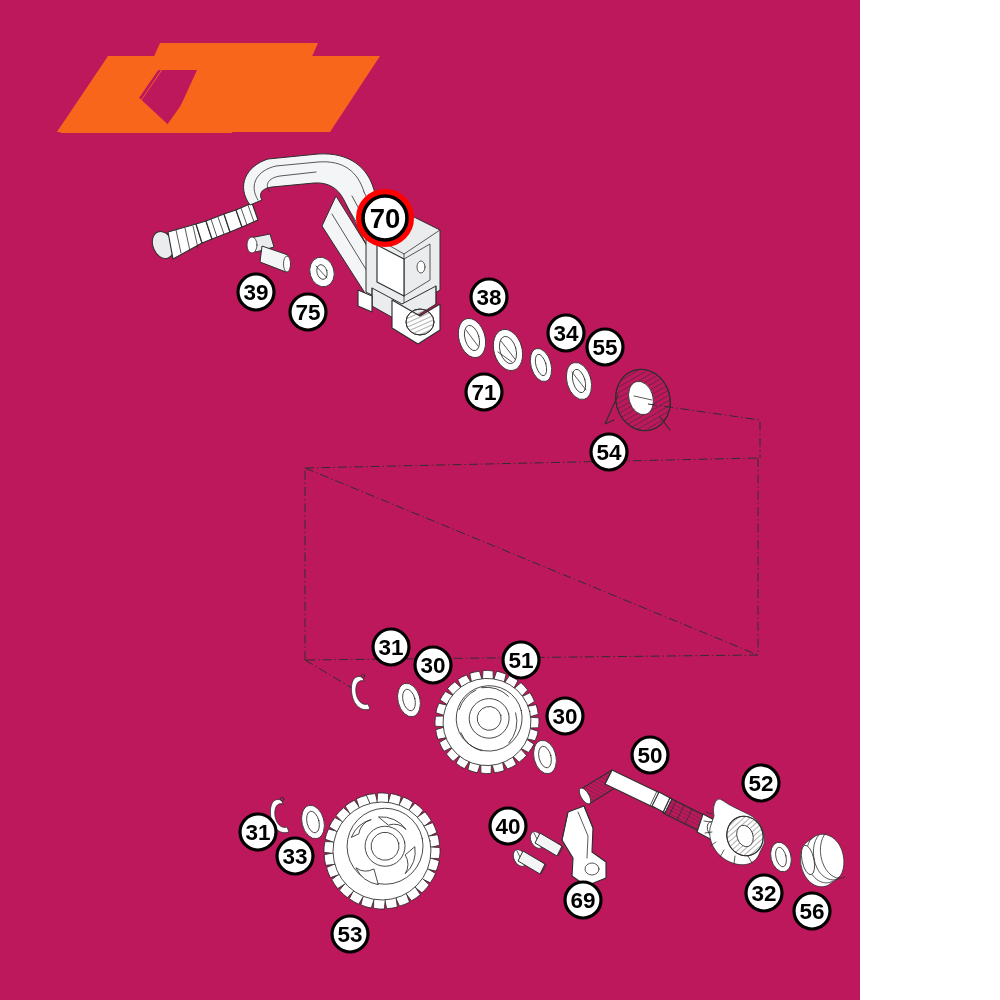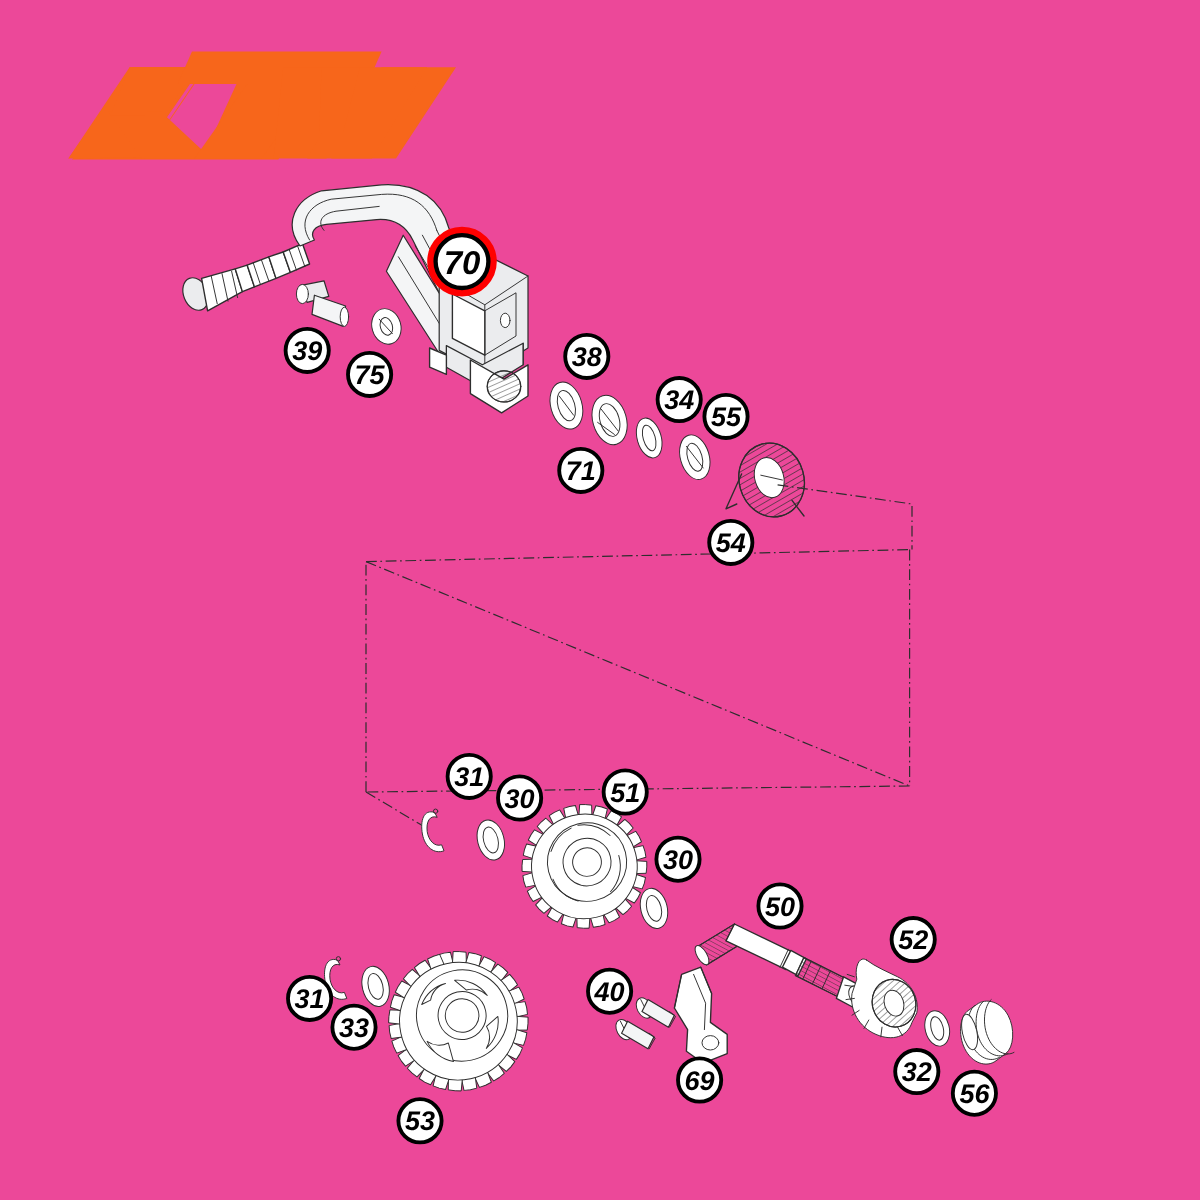--- a/index.html
+++ b/index.html
@@ -1,21 +1,21 @@
 <!DOCTYPE html>
 <html><head>
 <meta charset="utf-8">
 <style>
   html,body{margin:0;padding:0;background:#ffffff;}
   body{
     width:1000px;height:1000px;overflow:hidden;
     font-family:"Liberation Sans", sans-serif;
     position:relative;
   }
-  #stage{position:relative;width:1000px;height:1000px;background:#ec4899;font-style:italic;}
+  #stage{position:relative;width:860px;height:1000px;background:#be185d;}
   #diagram{position:absolute;left:0;top:0;width:1000px;height:1000px;}
   .lbl-text{
     font-family:"Liberation Sans", sans-serif;
     font-weight:bold;
     fill:#000;
     text-anchor:middle;
     dominant-baseline:central;
   }
   .logo-text{display:none;}
 </style>

